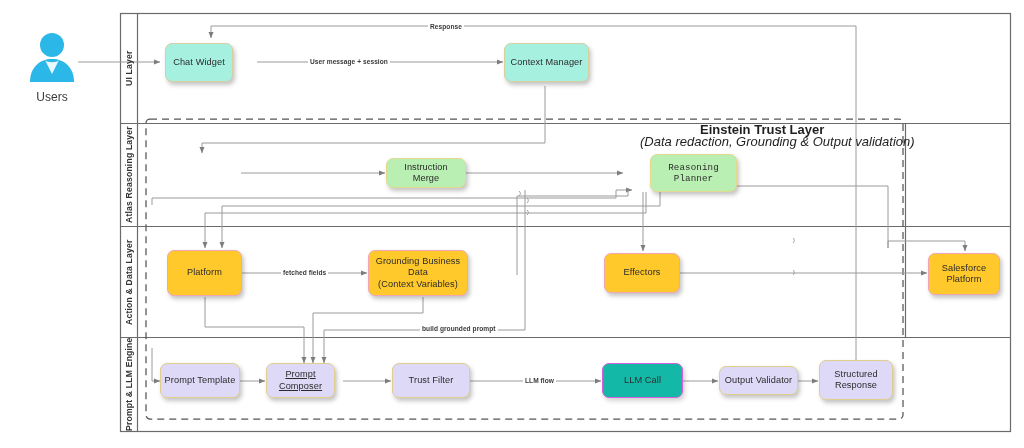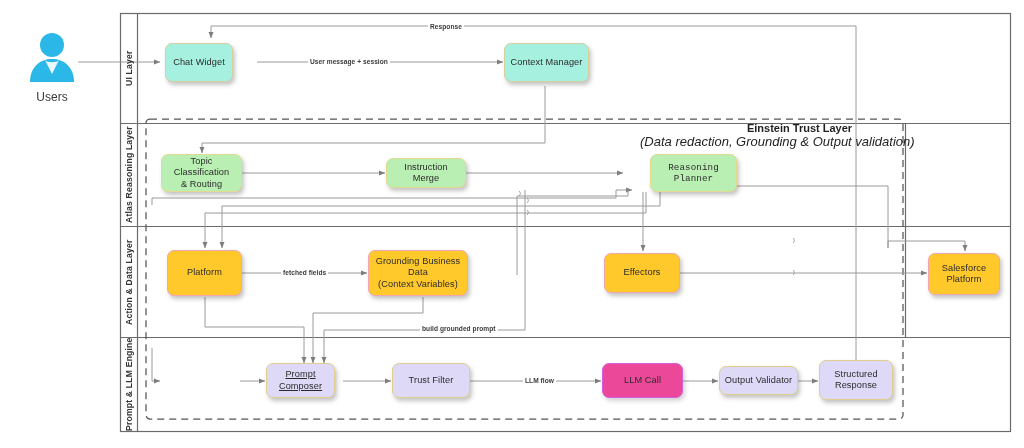--- a/index.html
+++ b/index.html
@@ -11,34 +11,34 @@
 
   
   .node{position:absolute;box-sizing:border-box;display:flex;align-items:center;
         justify-content:center;text-align:center;border-radius:7px;
         font-size:9.2px;color:#2b2b2b;line-height:1.25;letter-spacing:.1px;
         padding:2px 3px;box-shadow:2px 3px 4px rgba(60,60,60,.30);}
   .n-mint{background:#a6f0e0;border:1.1px solid #d6cfa0;}
   .n-green{background:#b9efb2;border:1.1px solid #e3d98f;}
   .n-amber{background:#ffc92b;border:1.1px solid #f0a6b4;}
   .n-lav{background:#ded9f7;border:1.1px solid #e0cf8c;}
-  .n-white{background:#ec4899;border:1.6px solid #d65fe0;box-shadow:2px 3px 4px rgba(60,60,60,.22);}
+  .n-white{background:#14b8a6;border:1.6px solid #d65fe0;box-shadow:2px 3px 4px rgba(60,60,60,.22);}
 
   
   .lane-label{position:absolute;display:flex;align-items:center;justify-content:center;
               font-size:8.6px;font-weight:bold;color:#343434;letter-spacing:.2px;
               writing-mode:vertical-rl;transform:rotate(180deg);white-space:nowrap;}
 
   
   .edge-label{position:absolute;font-size:6.6px;font-weight:bold;color:#3a3a3a;
               background:#ffffff;padding:0 2px;white-space:nowrap;letter-spacing:.05px;}
 
   
-  .tl-title{position:absolute;font-size:11px;font-weight:bold;color:#1f1f1f;
-            white-space:nowrap;text-align:center;}
+  .tl-title{position:absolute;font-size:13px;font-weight:bold;color:#1f1f1f;
+            white-space:nowrap;text-align:left;}
   .tl-sub{position:absolute;font-size:13px;font-style:italic;color:#1f1f1f;
           white-space:nowrap;text-align:right;}
 
   
   .actor{position:absolute;}
   .actor-caption{position:absolute;font-size:12px;color:#3a3a3a;text-align:center;
                  white-space:nowrap;}
 </style>
 </head>
 <body>
@@ -139,37 +139,36 @@
   <div class="lane-label" style="left:120px;top:227px;width:18px;height:110px;">Action &amp; Data Layer</div>
   <div class="lane-label" style="left:120px;top:338px;width:18px;height:93px;">Prompt &amp; LLM Engine</div>
 
   <div class="tl-title" style="left:700px;top:122px;width:199px;">Einstein Trust Layer</div>
   <div class="tl-sub" style="left:640px;top:134px;width:259px;">(Data redaction, Grounding &amp; Output validation)</div>
 
   <div class="node n-mint" style="left:165px;top:43px;width:68px;height:39px;">Chat Widget</div>
 
   <div class="node n-mint" style="left:504px;top:43px;width:85px;height:39px;">Context Manager</div>
 
-  <div class="node n-green" style="left:161px;top:154px;width:81px;height:38px;white-space:pre-line;">Topic Classification
-&amp; Routing</div>
 
   <div class="node n-green" style="left:386px;top:158px;width:80px;height:30px;">Instruction Merge</div>
 
   <div class="node n-green" style="left:650px;top:154px;width:87px;height:38px;font-family:Liberation Mono, monospace;">Reasoning Planner</div>
 
   <div class="node n-amber" style="left:167px;top:250px;width:75px;height:46px;">Platform</div>
 
   <div class="node n-amber" style="left:368px;top:250px;width:100px;height:46px;white-space:pre-line;">Grounding Business Data
 (Context Variables)</div>
 
   <div class="node n-amber" style="left:604px;top:253px;width:76px;height:40px;">Effectors</div>
 
   <div class="node n-amber" style="left:928px;top:253px;width:72px;height:42px;white-space:pre-line;">Salesforce
 Platform</div>
 
+  <div class="node n-lav" style="left:160px;top:363px;width:80px;height:35px;">Prompt Template</div>
 
   <div class="node n-lav" style="left:266px;top:363px;width:69px;height:35px;text-decoration:underline;">Prompt Composer</div>
 
   <div class="node n-lav" style="left:392px;top:363px;width:78px;height:35px;">Trust Filter</div>
 
   <div class="node n-white" style="left:602px;top:363px;width:81px;height:35px;">LLM Call</div>
 
   <div class="node n-lav" style="left:719px;top:366px;width:79px;height:29px;">Output Validator</div>
 
   <div class="node n-lav" style="left:819px;top:360px;width:74px;height:40px;white-space:pre-line;">Structured

